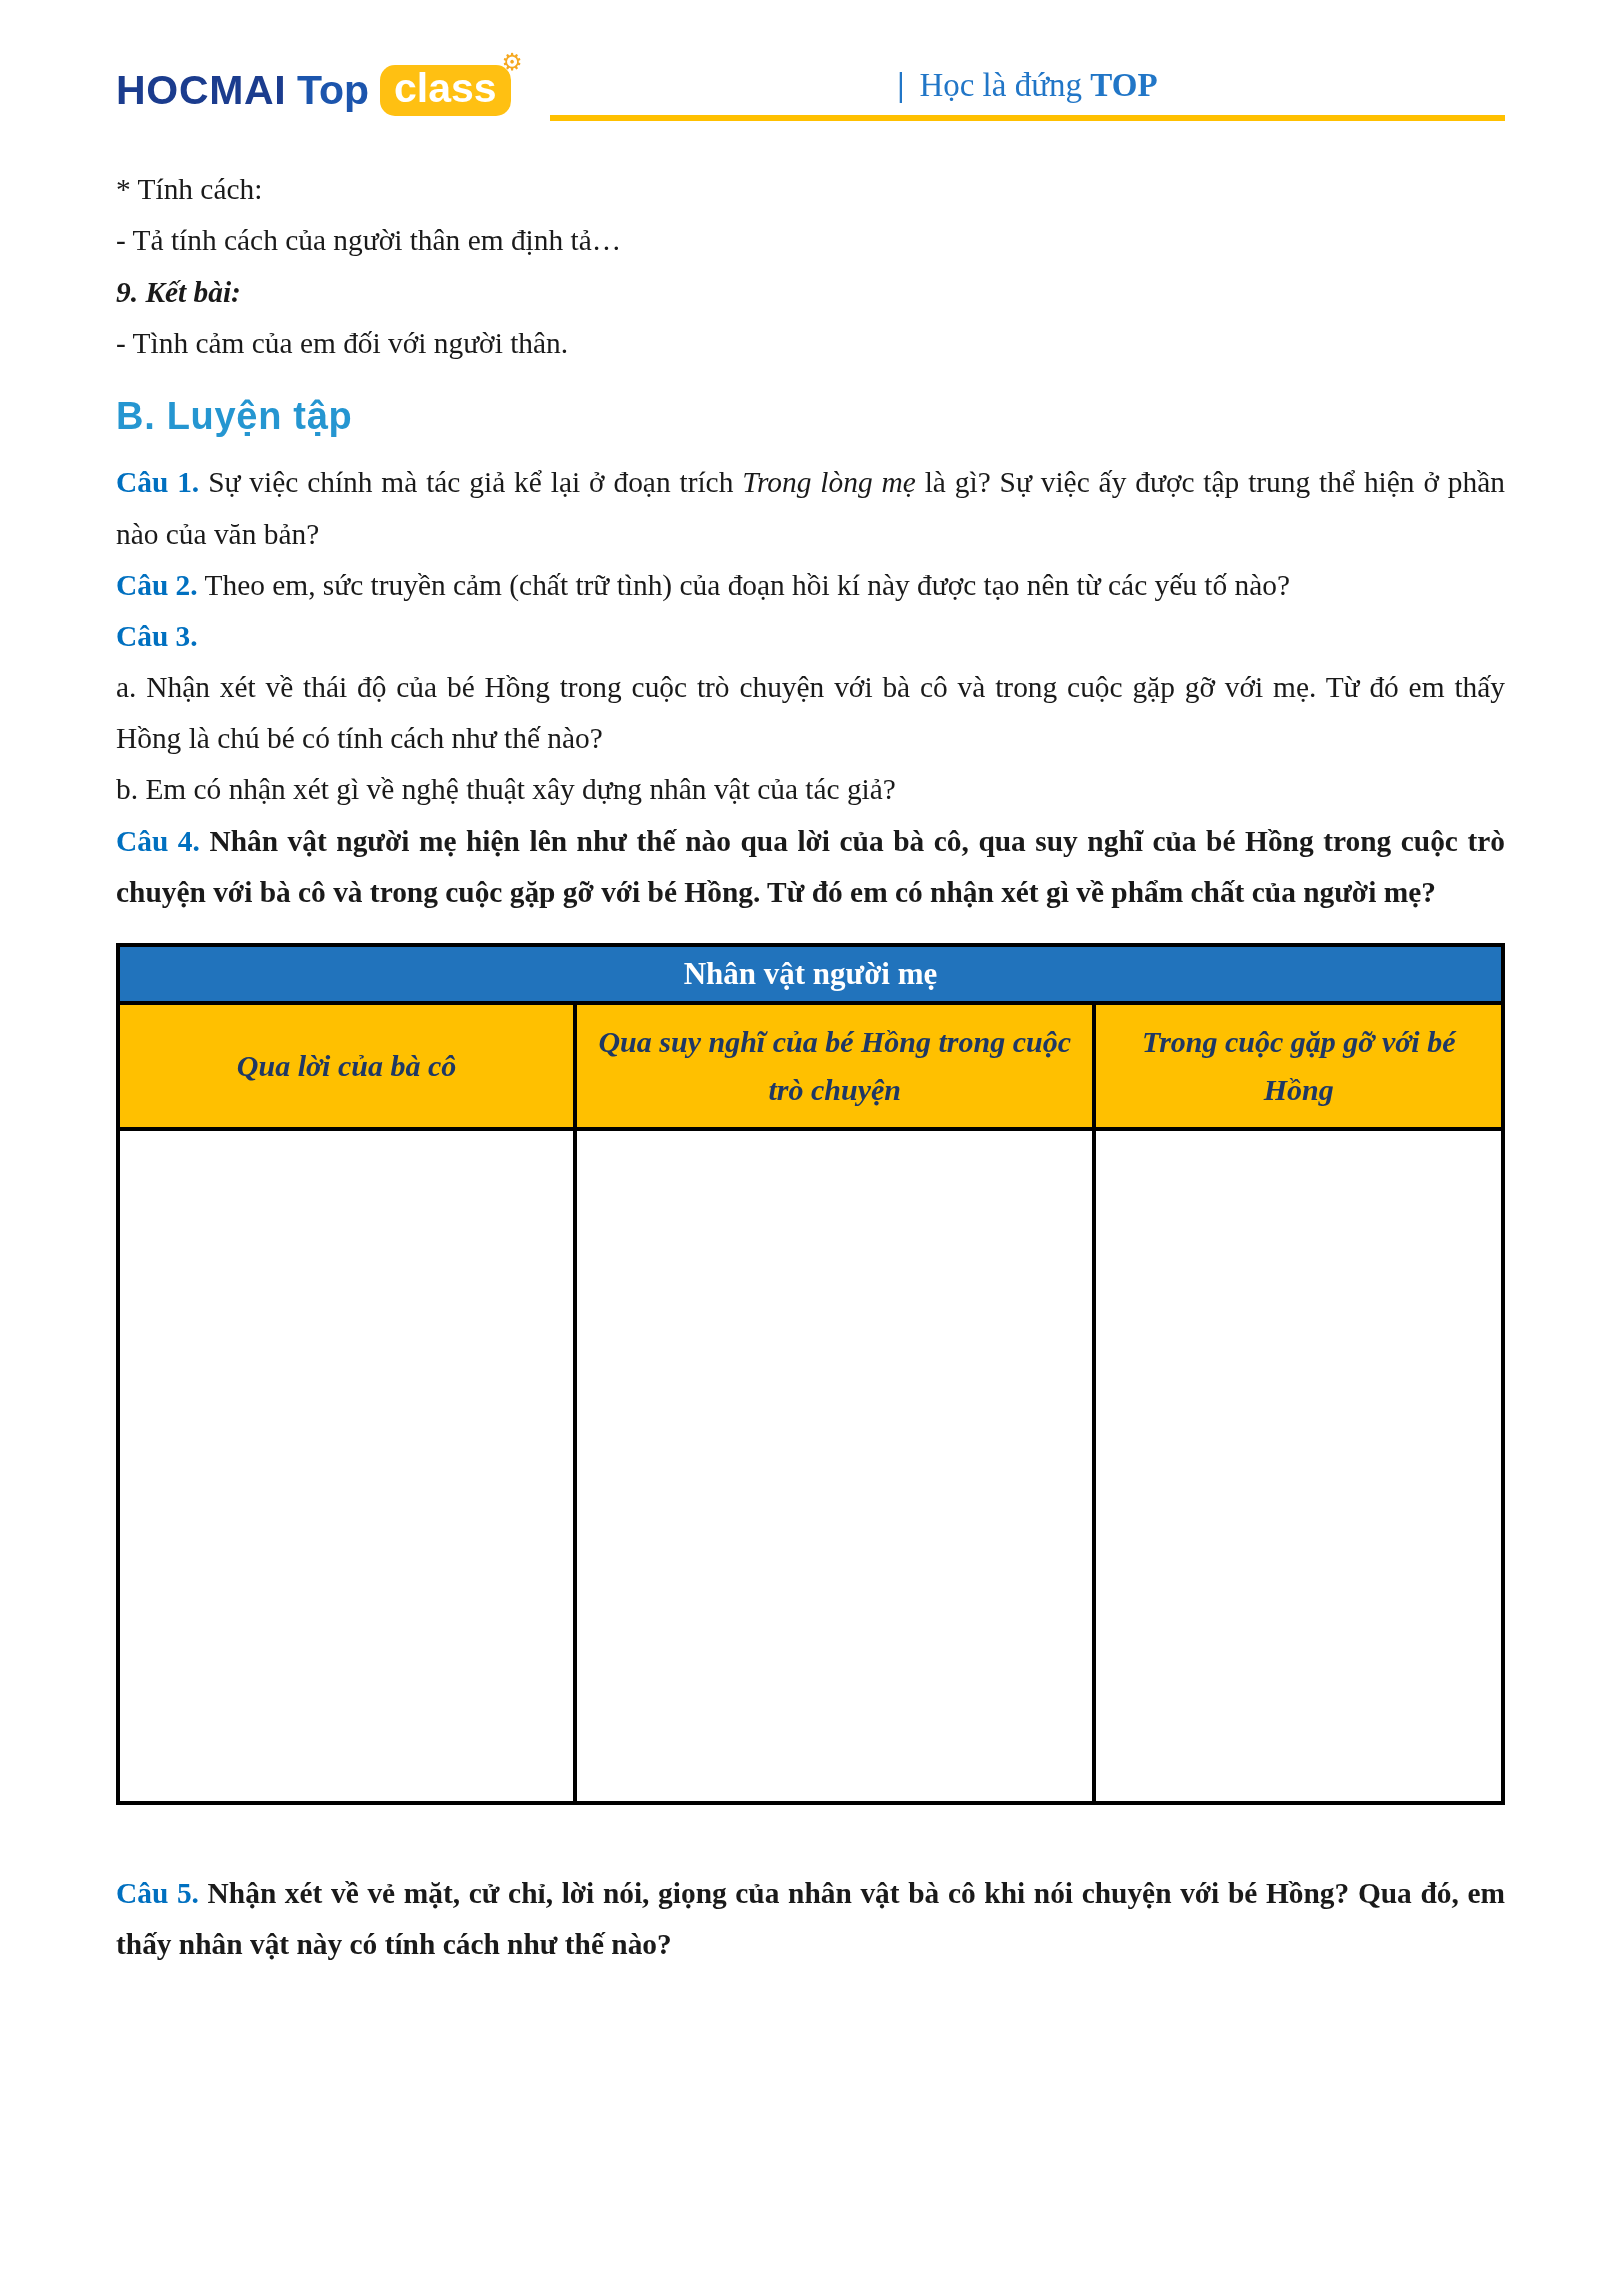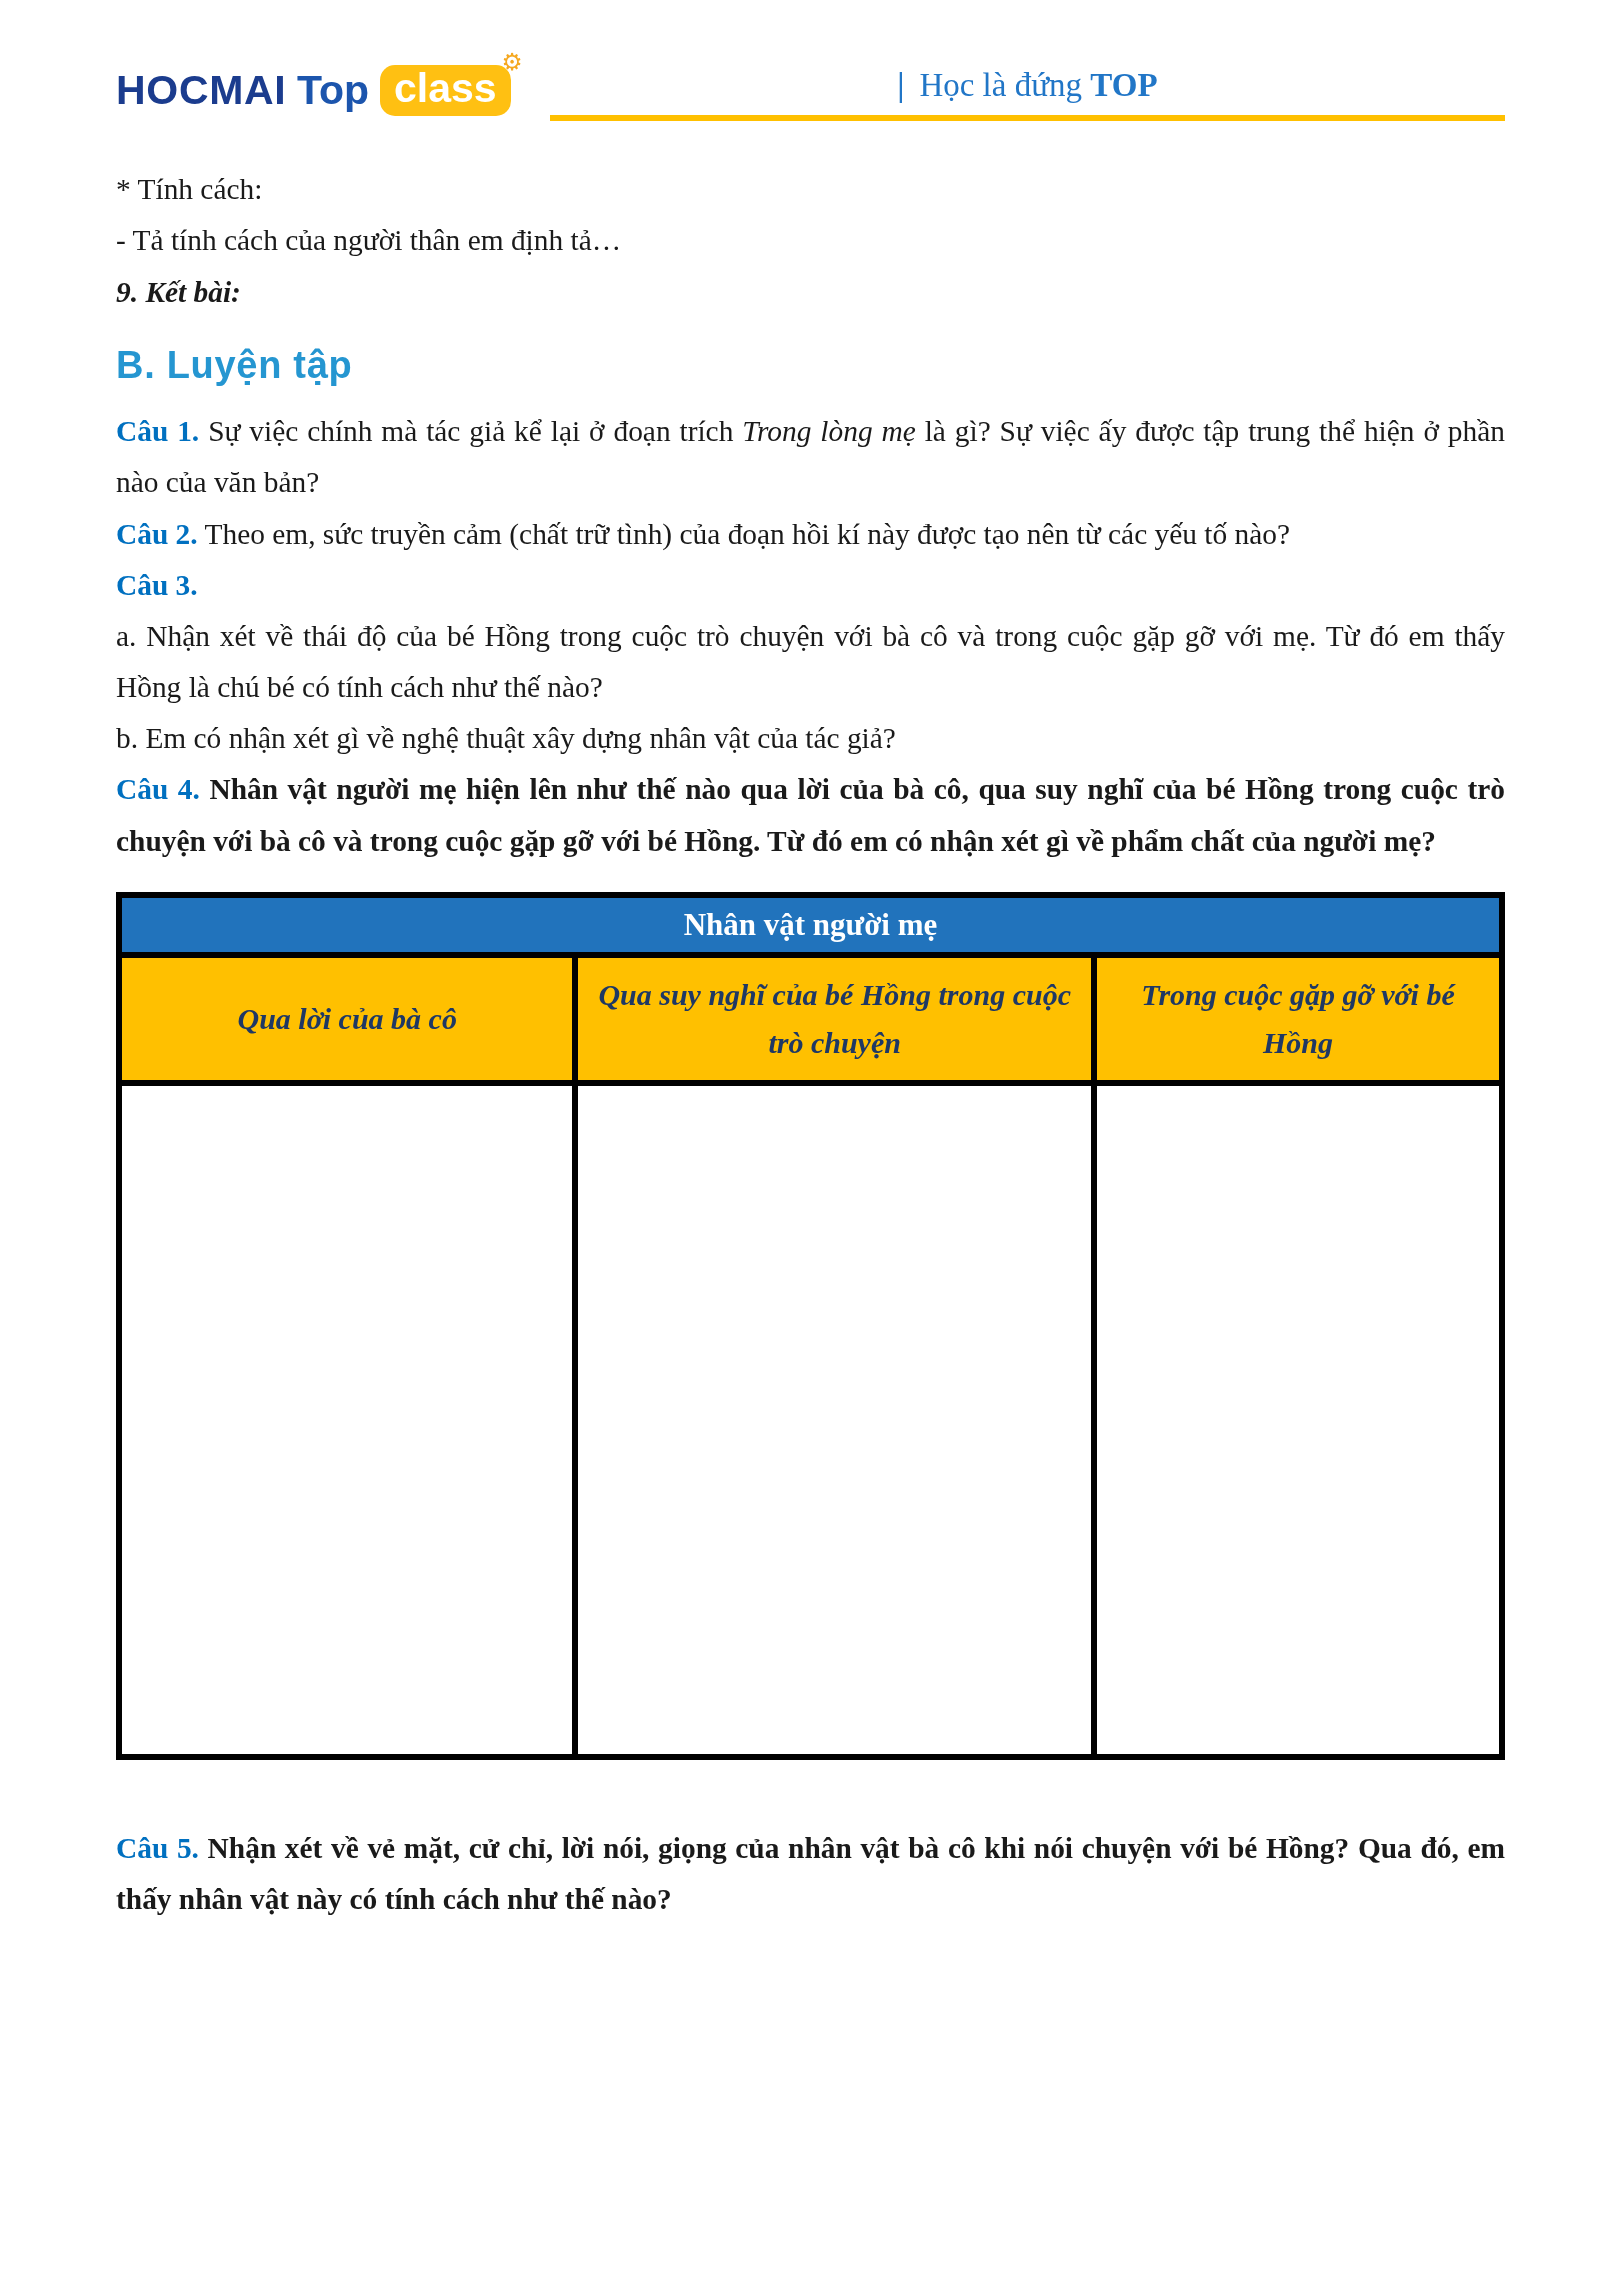--- a/index.html
+++ b/index.html
@@ -78,21 +78,21 @@
     margin: 26px 0 19.6px 0; letter-spacing: 0.7px;
   }
 
   
   table.me-table {
     border-collapse: collapse; width: 100%;
     margin-top: 25px; position: relative; z-index: 1;
     background: #ffffff;
   }
   table.me-table th, table.me-table td {
-    border: 6px solid #000000;
+    border: 4px solid #000000;
   }
   .table-title {
     background: #2173bc; color: #ffffff;
     font-size: 31px; font-weight: bold; text-align: center;
     padding: 9.2px 6.5px;
   }
   .col-head {
     background: #ffc000; color: #1f3864;
     font-size: 30px; font-weight: bold; font-style: italic;
     text-align: center; padding: 13px 18.3px; line-height: 1.6;
@@ -145,20 +145,21 @@
   </div>
 
   <div class="watermark">HOCMAI</div>
   <div class="watermark-gear">⚙</div>
 
   <div class="content">
 
     <p class="body-line">* Tính cách:</p>
     <p class="body-line">- Tả tính cách của người thân em định tả…</p>
     <p class="body-line bold-italic">9. Kết bài:</p>
+    <p class="body-line">- Tình cảm của em đối với người thân.</p>
 
     <h2 class="section-heading">B. Luyện tập</h2>
 
     <p class="body-line">
       <span class="qlabel">Câu 1.</span>
       <span>Sự việc chính mà tác giả kể lại ở đoạn trích</span>
       <span class="it">Trong lòng mẹ</span>
       <span>là gì? Sự việc ấy được tập trung thể hiện ở phần nào của văn bản?</span>
     </p>
 

